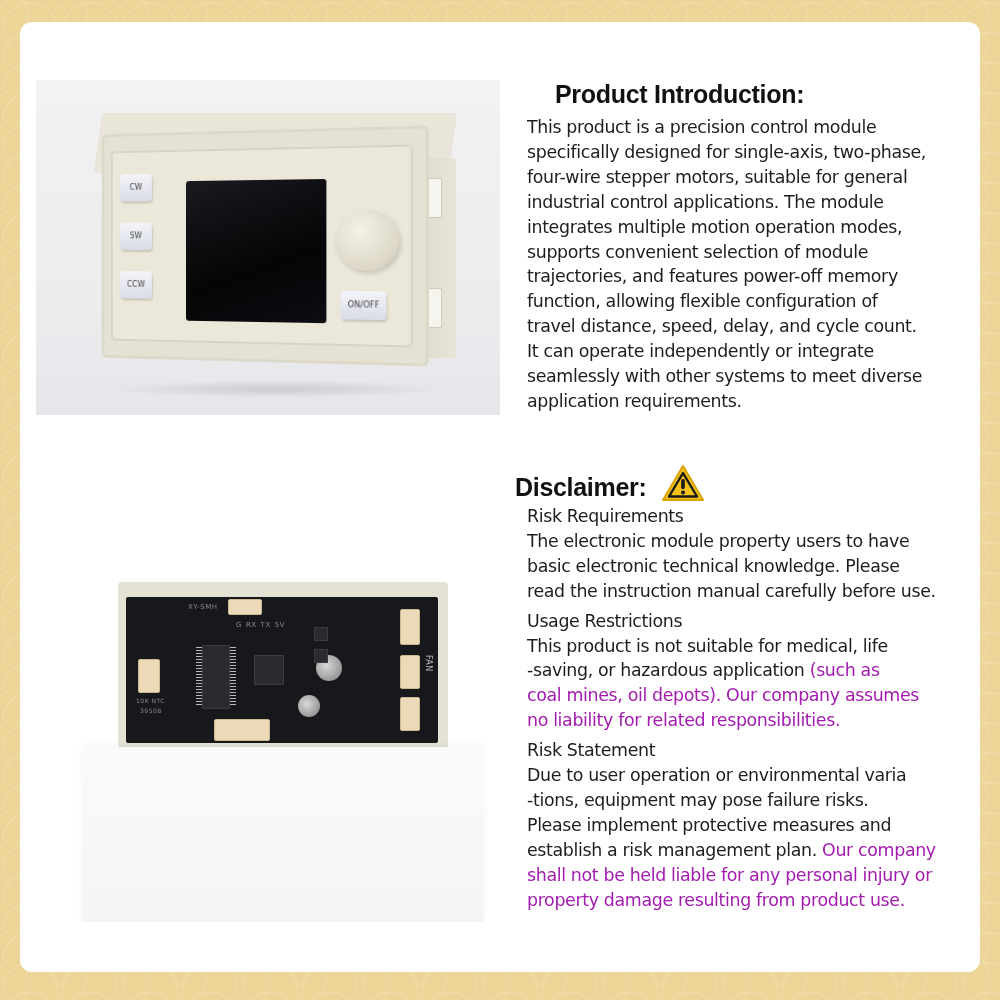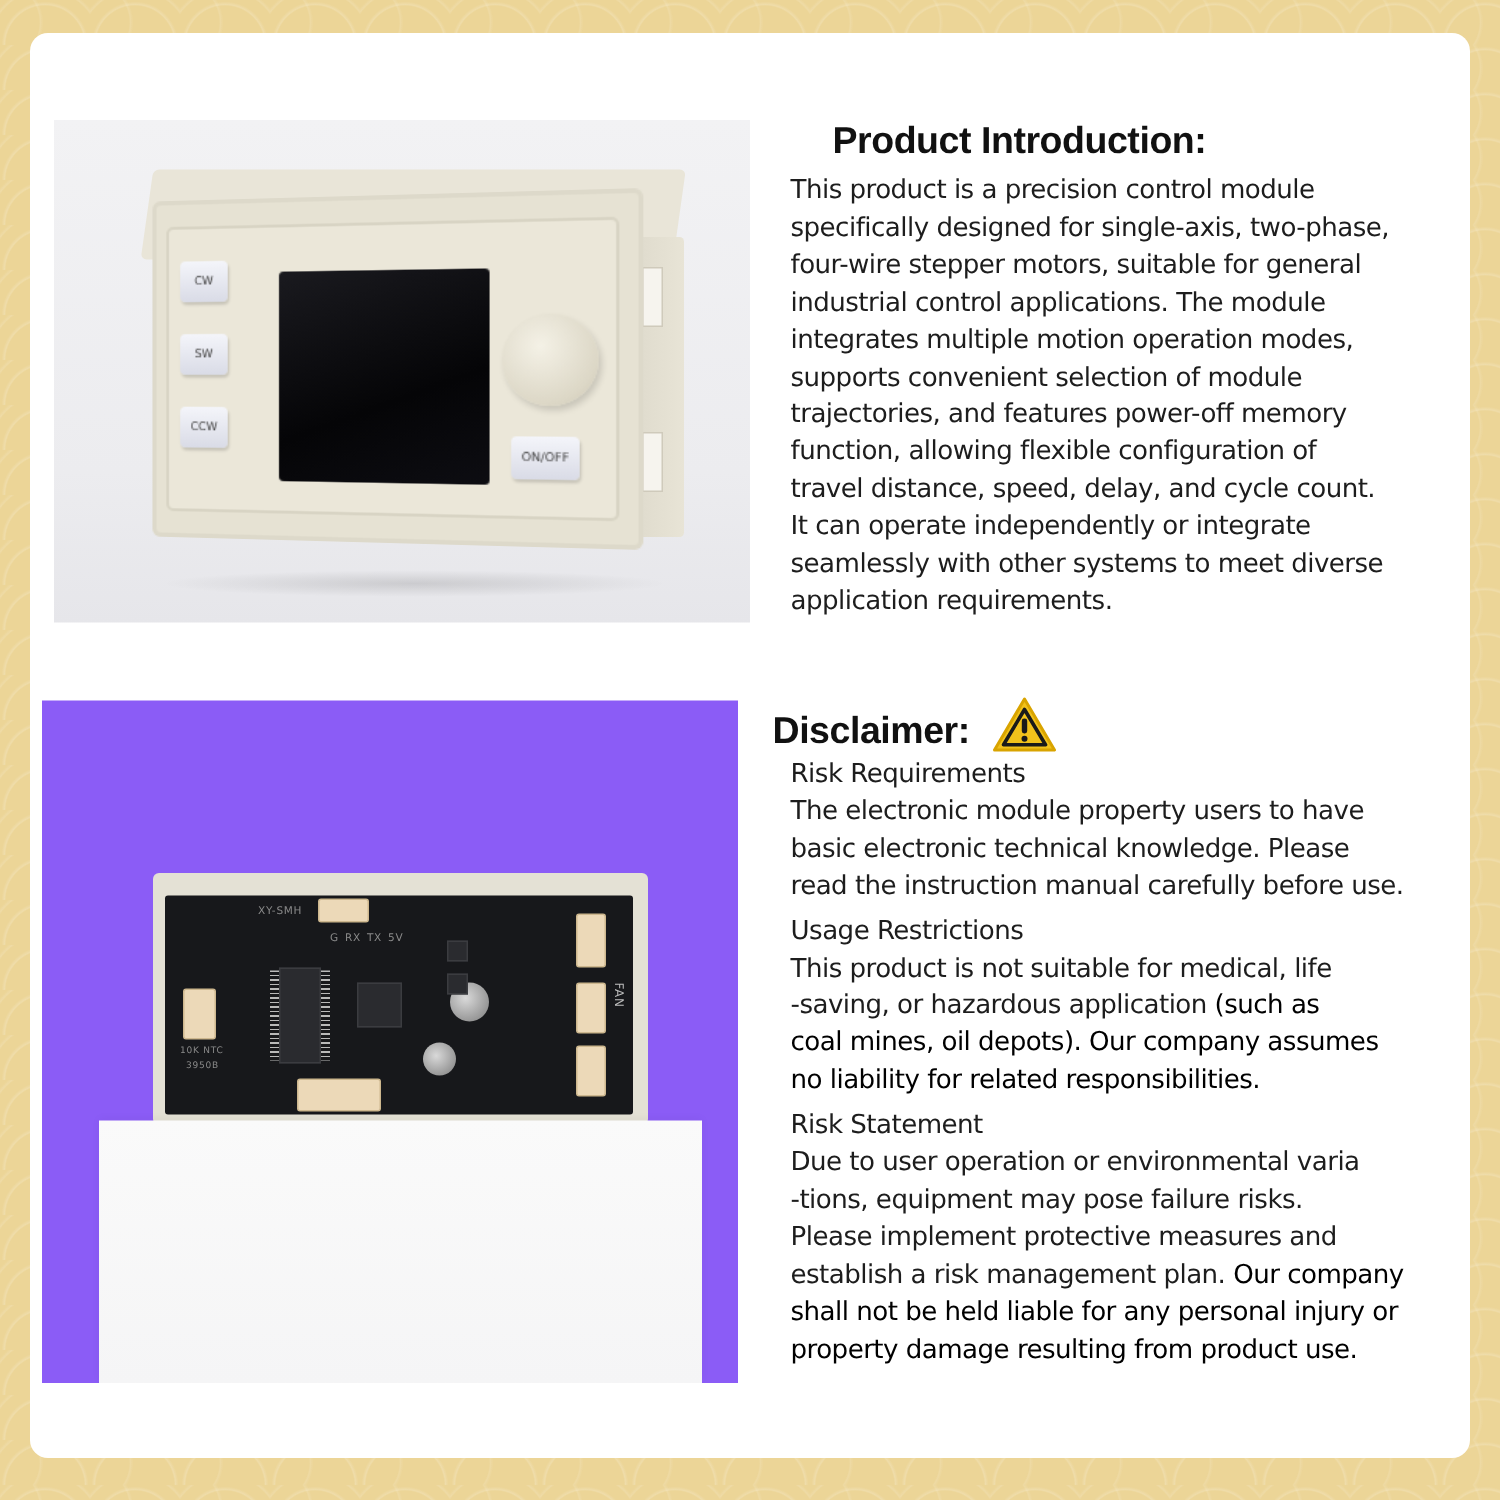--- a/index.html
+++ b/index.html
@@ -75,23 +75,23 @@
   .knob {
     position: absolute; left: 228px; top: 60px; width: 62px; height: 60px;
     border-radius: 50%;
     background: radial-gradient(circle at 40% 35%, #f4f1e6, #dcd7c6 70%, #c9c3b0 100%);
     box-shadow: 2px 3px 4px rgba(0,0,0,0.15);
   }
   .onoff { width: 44px; }
 
   
   .img2 {
-    position: absolute; left: 28px; top: 467px;
+    position: absolute; left: 44px; top: 467px;
     width: 464px; height: 455px;
-    background: #8b5cf6;
+    background: #ffffff;
     overflow: hidden;
   }
   .pedestal {
     position: absolute; left: 38px; top: 280px; width: 402px; height: 175px;
     background: linear-gradient(180deg, #fafafa, #f5f5f6);
     box-shadow: 0 -2px 6px rgba(0,0,0,0.04);
   }
   .housing {
     position: absolute; left: 74px; top: 115px; width: 330px; height: 168px;
     background: #e4e1d5;
@@ -128,21 +128,21 @@
     letter-spacing: -0.3px;
   }
   .intro { top: 80px; width: 460px; }
   .intro .h1 { margin-bottom: 6px; margin-left: 40px; }
   .para {
     font-family: "DejaVu Sans", sans-serif;
     font-size: 17.4px; line-height: 24.9px; color: #1d1d1d;
     letter-spacing: -0.35px;
   }
   .para .line { display: block; white-space: nowrap; margin-left: 12px; }
-  .red { color: #000000; }
+  .red { color: #a21caf; }
 
   .disc { top: 466px; width: 470px; }
   .disc-head { display: flex; align-items: flex-end; height: 36px; margin-bottom: 2px; }
   .warn {
     margin-left: 14px; width: 44px; height: 38px; position: relative;
   }
   .block { margin-bottom: 5px; }
 </style>
 </head>
 <body>

